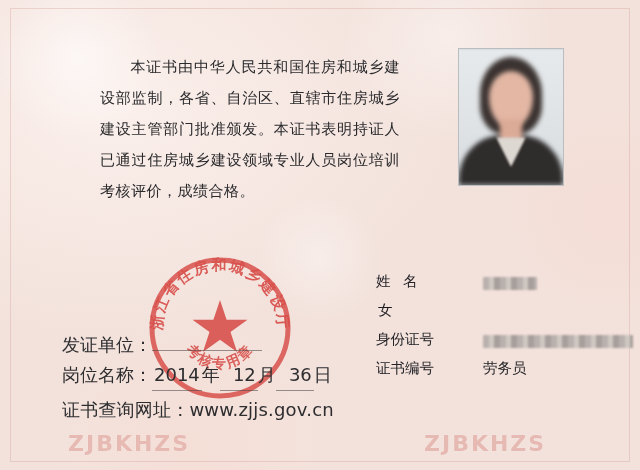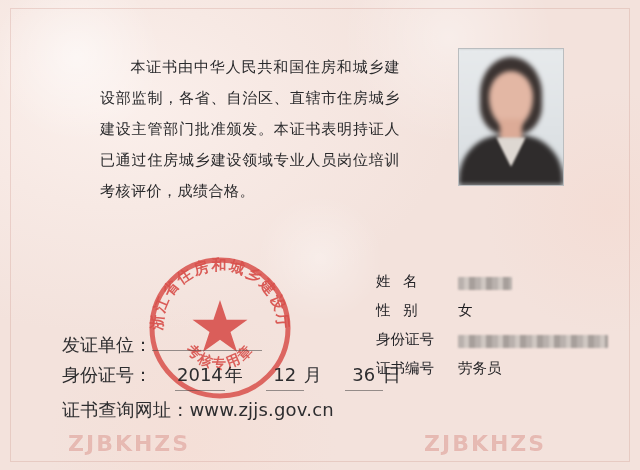--- a/index.html
+++ b/index.html
@@ -149,22 +149,21 @@
     display: inline-block;
     border-bottom: 1px solid rgba(70,70,70,0.55);
     min-width: 110px;
     text-align: center;
   }
   .issue .date-num {
     display: inline-block;
     border-bottom: 1px solid rgba(70,70,70,0.55);
     padding: 0 2px;
     min-width: 34px;
-    text-align: center;
-    margin-left: 23px;
+    text-align: right;
   }
   .issue .date-num.year { min-width: 44px; }
   .url-row {
     position: absolute;
     left: 62px;
     top: 398px;
     font-size: 18px;
     color: #2d2d2f;
     letter-spacing: 0.2px;
   }
@@ -175,20 +174,21 @@
     left: 376px;
     top: 262px;
     width: 226px;
     font-size: 14.5px;
     color: #26262a;
   }
   .f-row {
     display: flex;
     align-items: flex-end;
     height: 29px;
+    gap: 25px;
   }
   .f-label {
     width: 80px;
     flex: none;
     letter-spacing: 4px;
     color: #232327;
   }
   .f-label.wide { letter-spacing: 0px; margin-top: 39px; }
   .f-value {
     flex: 1;
@@ -258,35 +258,34 @@
         <textPath href="#botArc" startOffset="50%" text-anchor="middle">考核专用章</textPath>
       </text>
     </svg>
   </div>
 
   <div class="issue">
     <div class="row">
       <span>发证单位：</span><span class="val-line"></span>
     </div>
     <div class="row">
-      <span>身份证号：</span><span class="date-num year">2014</span><span>年</span><span class="date-num">12</span><span>月</span><span class="date-num">36</span><span>日</span>
+      <span>岗位名称：</span><span class="date-num year">2014</span><span>年</span><span class="date-num">12</span><span>月</span><span class="date-num">36</span><span>日</span>
     </div>
   </div>
 
   <div class="url-row">
     <span>证书查询网址：</span><span>www.zjjs.gov.cn</span>
   </div>
 
   <div class="fields">
     <div class="f-row">
       <span class="f-label">姓    名</span>
       <span class="f-value"><span class="redacted name"></span></span>
     </div>
     <div class="f-row">
-      <span class="f-label">性    别</span>
       <span class="f-value">女</span>
     </div>
     <div class="f-row">
       <span class="f-label wide">身份证号</span>
       <span class="f-value"><span class="redacted id"></span></span>
     </div>
     <div class="f-row">
       <span class="f-label wide">证书编号</span>
       <span class="f-value">劳务员</span>
     </div>

